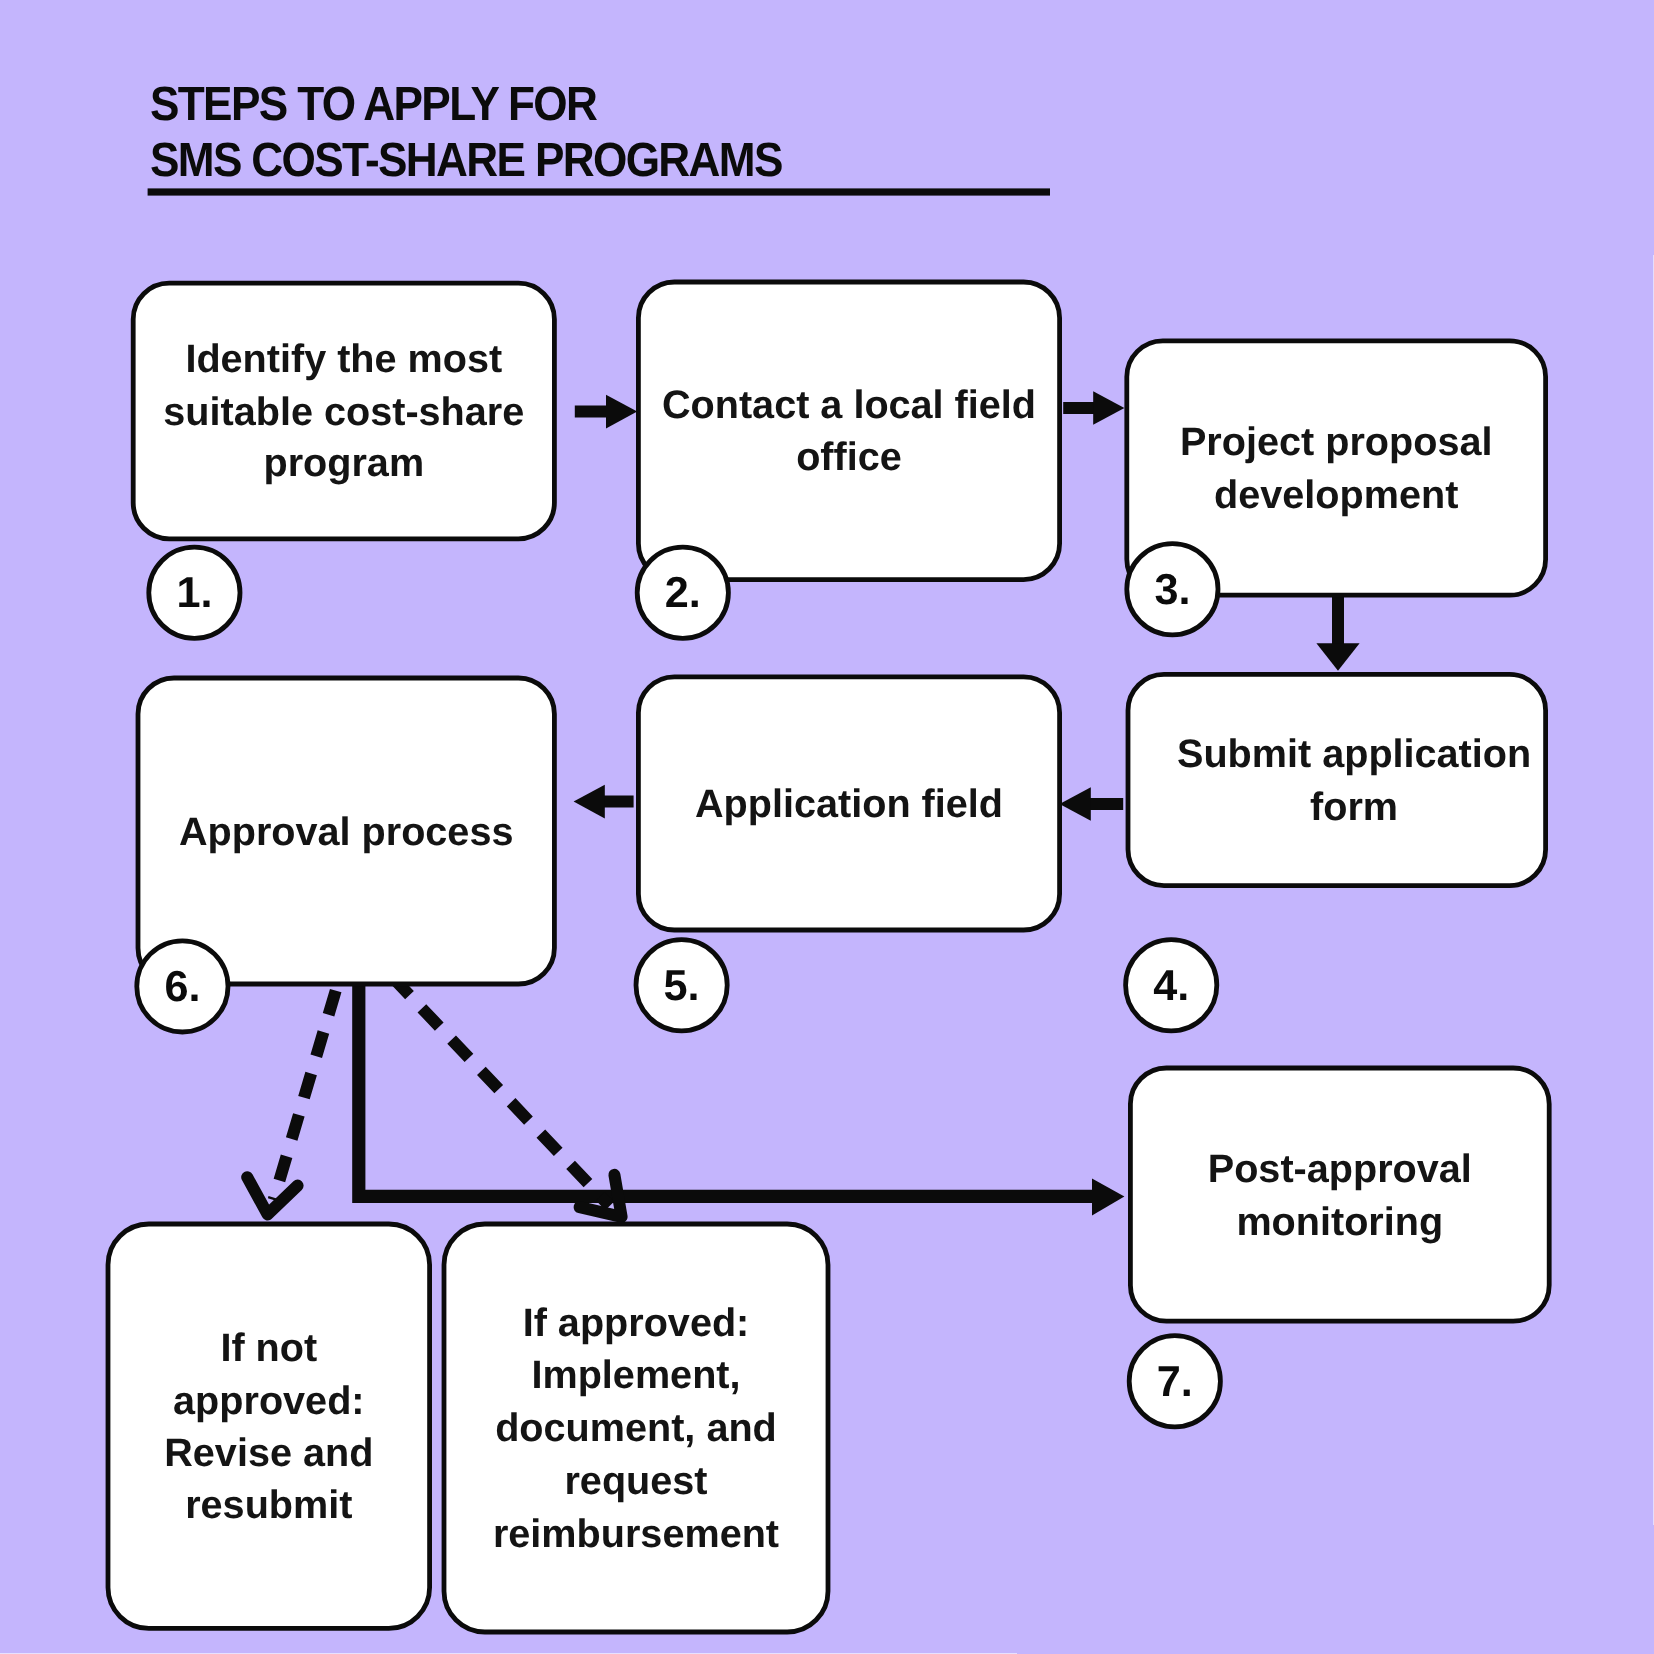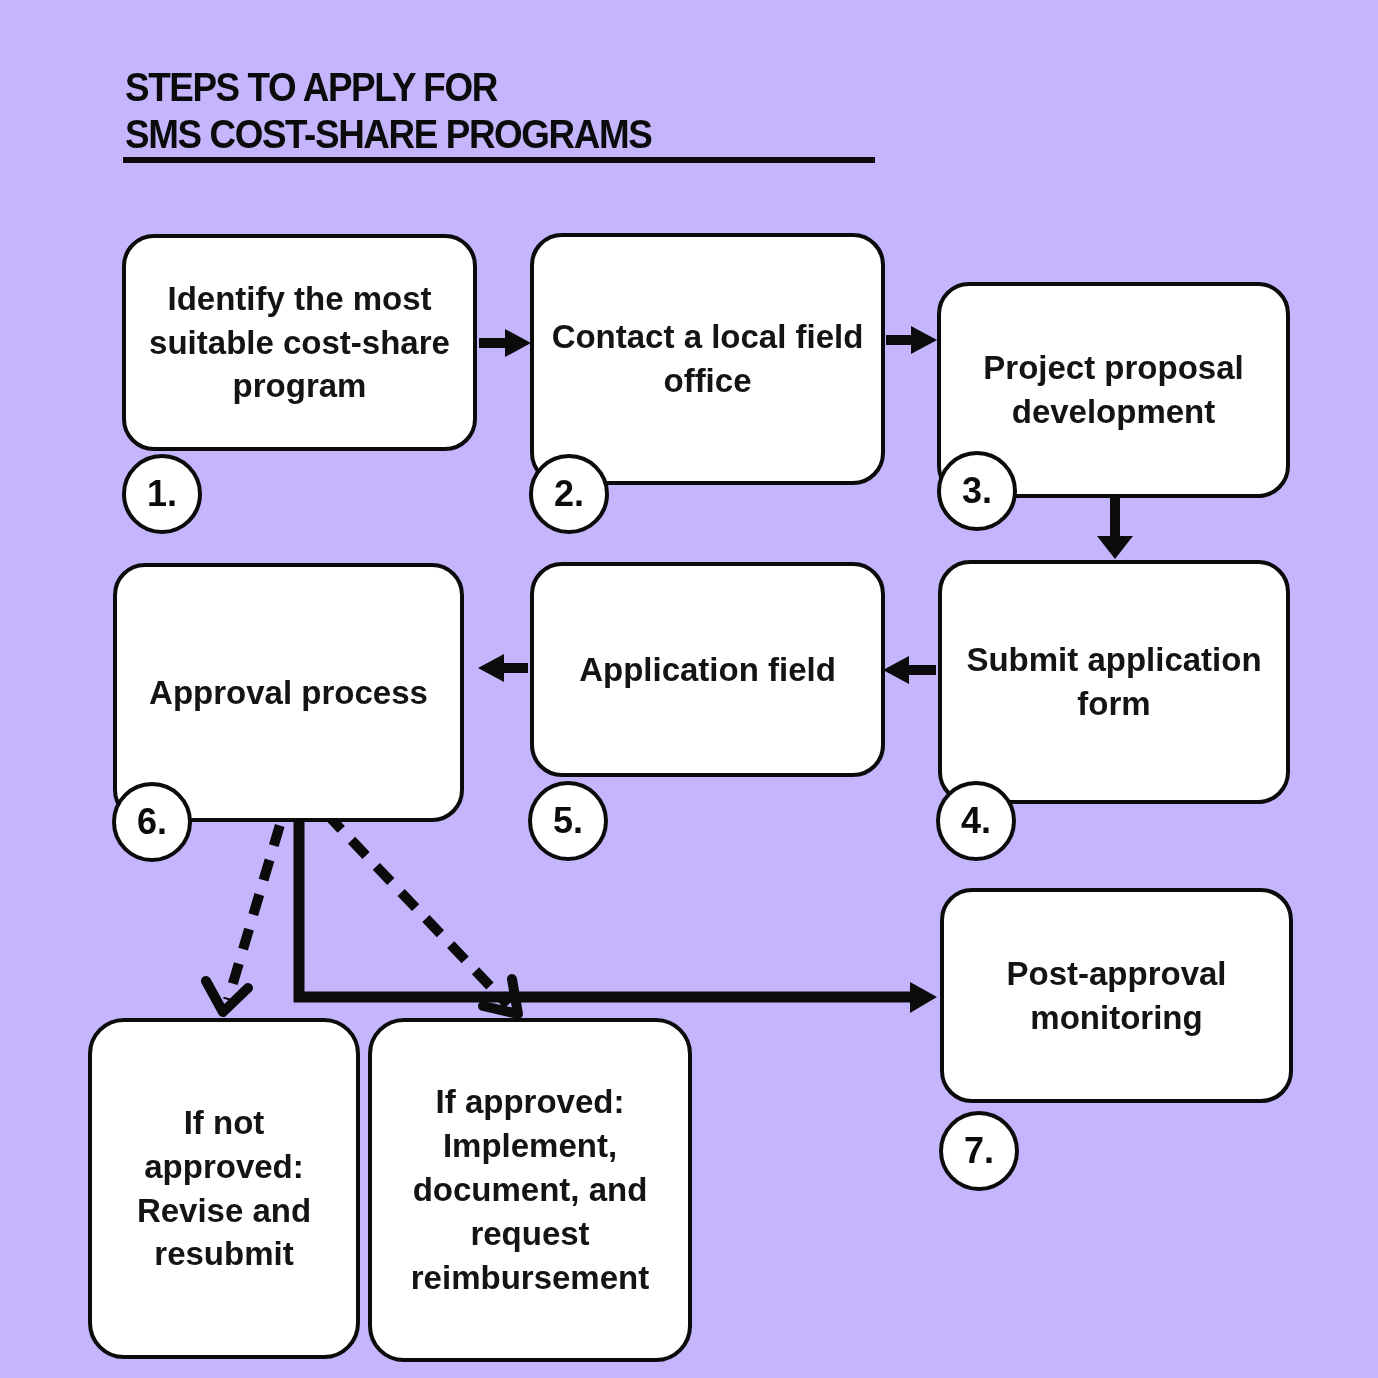--- a/index.html
+++ b/index.html
@@ -10,24 +10,24 @@
   
   .title{position:absolute;left:125px;top:64px;font-weight:700;font-size:40px;
     letter-spacing:-1.5px;line-height:47px;transform:scaleX(.92);transform-origin:left top;
     color:#0b0b0b;}
   .title-underline{position:absolute;left:123px;top:157px;width:752px;height:6px;background:#0b0b0b;}
   
   .node{position:absolute;box-sizing:border-box;background:#ffffff;border:4px solid #0b0b0b;
     border-radius:32px;display:flex;align-items:center;justify-content:center;text-align:center;
     padding:0 10px;}
   .node-label{font-weight:700;font-size:33px;line-height:1.33;white-space:pre-line;color:#141414;}
-  .b1{left:122px;top:234px;width:355px;height:217px;}
+  .b1{left:109px;top:234px;width:355px;height:217px;}
   .b2{left:530px;top:233px;width:355px;height:252px;}
   .b3{left:937px;top:234px;width:353px;height:216px;margin-top:48px;}
-  .b4{left:938px;top:560px;width:352px;height:244px;}
+  .b4{left:938px;top:560px;width:352px;height:180px;justify-content:flex-end;}
   .b5{left:530px;top:562px;width:355px;height:215px;}
   .b6{left:113px;top:563px;width:351px;height:259px;}
   .b7{left:940px;top:888px;width:353px;height:215px;}
   .bA{left:88px;top:1018px;width:272px;height:341px;border-radius:36px;}
   .bB{left:368px;top:1018px;width:324px;height:344px;border-radius:36px;}
   
   .badge{position:absolute;width:80px;height:80px;box-sizing:border-box;background:#ffffff;
     border:4.5px solid #0b0b0b;border-radius:50%;display:flex;align-items:center;
     justify-content:center;font-weight:700;font-size:36px;color:#0b0b0b;}
   .c1{left:122px;top:454px;}

